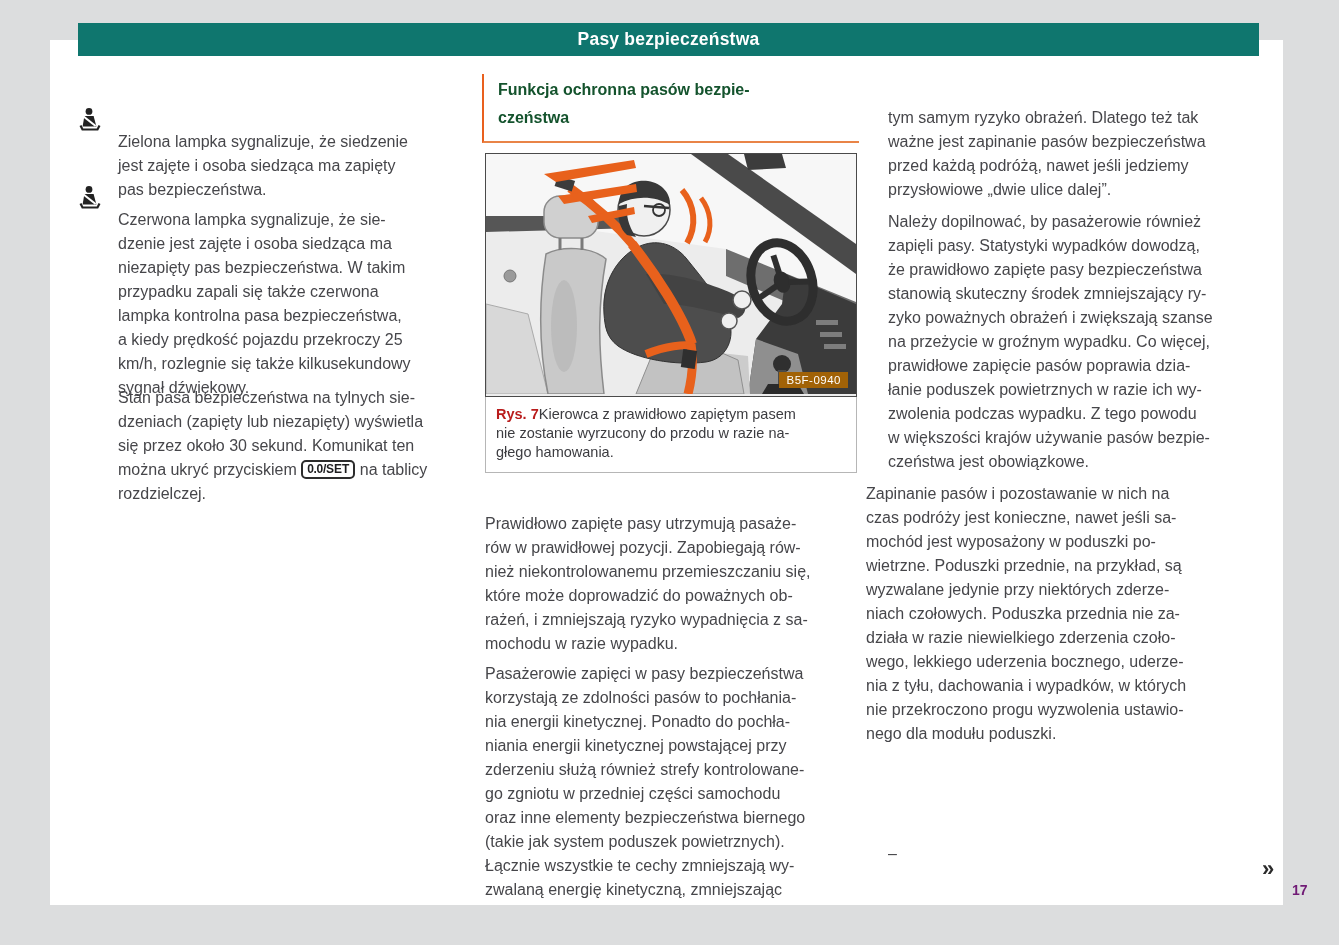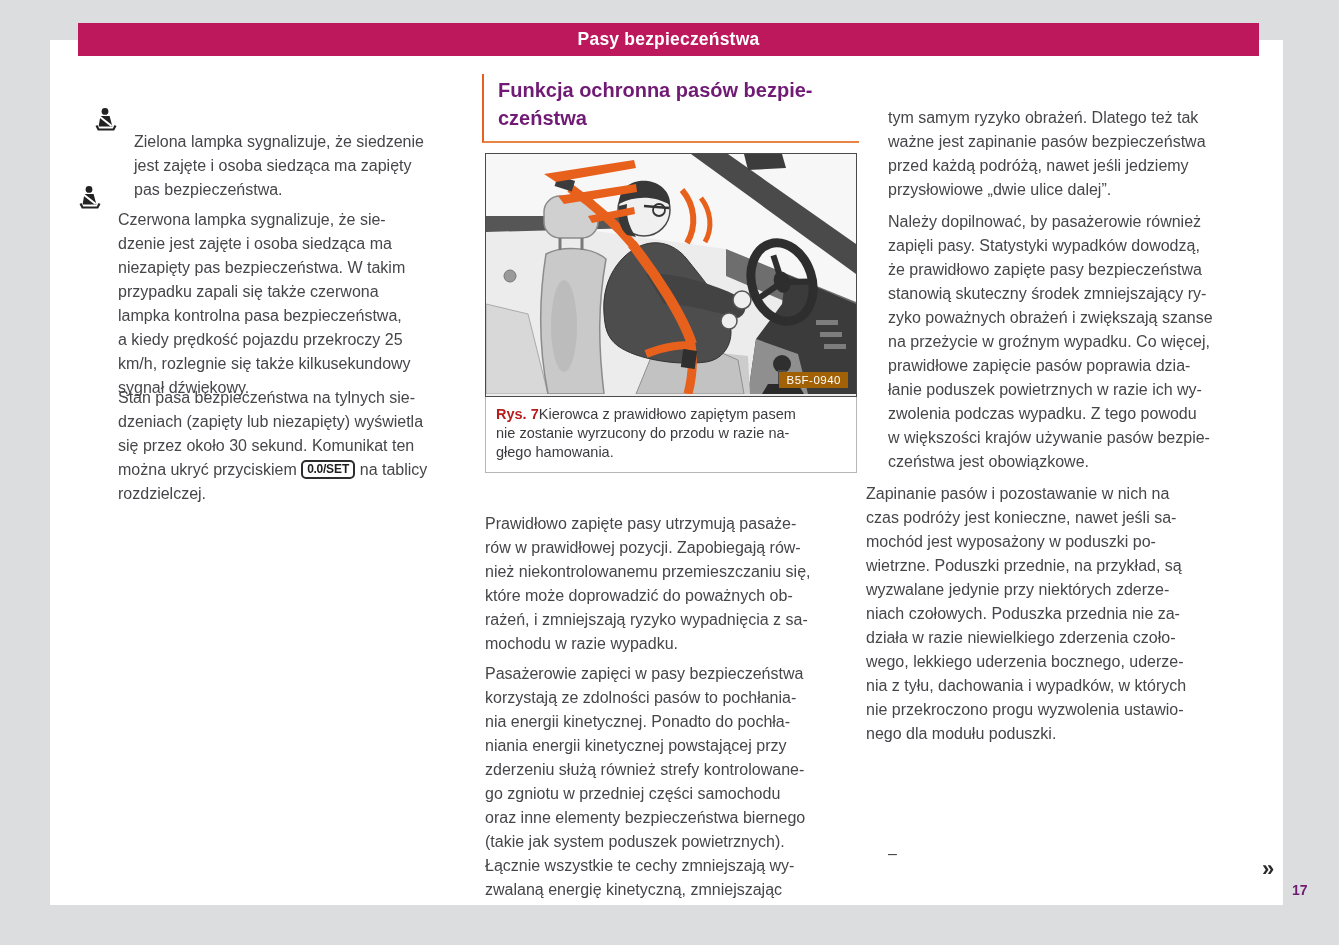--- a/index.html
+++ b/index.html
@@ -1,28 +1,28 @@
 <!DOCTYPE html>
 <html lang="pl"><head>
 <meta charset="utf-8">
 <style>
   html,body{margin:0;padding:0;}
   body{background:#c9cacc;font-family:"Liberation Sans",sans-serif;}
   .screen{position:relative;width:1339px;height:945px;background:#dcddde;overflow:hidden;}
   .page{position:absolute;left:50px;top:40px;width:1233px;height:865px;background:#ffffff;}
-  .titlebar{position:absolute;left:78px;top:23px;width:1181px;height:33px;background:#be185d;
+  .titlebar{position:absolute;left:78px;top:23px;width:1181px;height:33px;background:#0f766e;
             display:flex;align-items:center;justify-content:center;}
   .titlebar span{color:#ffffff;font-weight:bold;font-size:17.5px;letter-spacing:.2px;}
   .body-text{font-size:16px;line-height:24px;color:#46464a;white-space:pre-line;}
   .col-block{position:absolute;width:380px;}
   .bullet-icon{position:absolute;left:-40px;top:1px;width:24px;height:24px;}
   .bullet-text{display:block;}
   .h2box{position:absolute;border-left:2px solid #E9601E;border-bottom:2px solid #E98447;
          padding:2px 0 9px 14px;}
-  .h2box span{font-weight:bold;font-size:20px;line-height:28px;color:#701a75;white-space:pre-line;}
+  .h2box span{font-weight:bold;font-size:16px;line-height:28px;color:#14532d;white-space:pre-line;}
   .figure-wrap{position:absolute;left:435px;top:113px;width:372px;border:1px solid #b6b6b6;background:#fff;box-sizing:border-box;}
   .figure-img{position:relative;height:242px;border:1px solid #4a4a4a;margin:-1px -1px 0 -1px;background:#ededed;overflow:hidden;}
   .figure-code{position:absolute;right:8px;bottom:8px;background:#a16207;color:#ffffff;
                font-size:11.5px;letter-spacing:.5px;padding:2px 7px;}
   .figure-caption{padding:8px 10px 10px 10px;font-size:14.5px;line-height:19px;color:#3c3c40;}
   .figure-caption .cap-label{color:#b91c1c;font-weight:bold;}
   .figure-caption .cap-text{white-space:pre-line;}
   .pill{display:inline-block;border:2px solid #2c2c2c;border-radius:5px;padding:0 4px;
         font-size:12px;line-height:15px;color:#1d1d1f;position:relative;top:-2px;white-space:nowrap;}
   .pill .pfx{font-weight:bold;letter-spacing:-.3px;}
@@ -31,21 +31,21 @@
   .dash-item .marker{width:22px;flex:none;}
   .cont-mark{position:absolute;font-weight:bold;font-size:22px;color:#2b2b2b;}
   .pagenum{position:absolute;left:1292px;top:882px;font-weight:bold;font-size:14px;color:#701a75;}
 </style>
 </head>
 <body>
 
 <div class="screen">
   <div class="page">
 
-    <div class="col-block body-text" style="left:84px;top:42px;">
+    <div class="col-block body-text" style="left:68px;top:42px;">
       <span class="bullet-icon">
         <svg viewBox="0 0 22 24" width="24" height="24" aria-hidden="true">
           <circle cx="10" cy="4.4" r="3.4" fill="#222"></circle>
           <path d="M5.4,9 L14.6,9 L17.4,19.5 L3.6,19.5 Z" fill="#222"></path>
           <line x1="3" y1="8.2" x2="16.6" y2="19" stroke="#ffffff" stroke-width="2.1"></line>
           <path d="M1.5,18.5 L3.5,22.5 L18.5,22.5 L20.5,18.5" stroke="#222" stroke-width="2.2" fill="none"></path>
         </svg>
       </span>
       <span class="bullet-text">Zielona lampka sygnalizuje, że siedzenie
 jest zajęte i osoba siedząca ma zapięty

